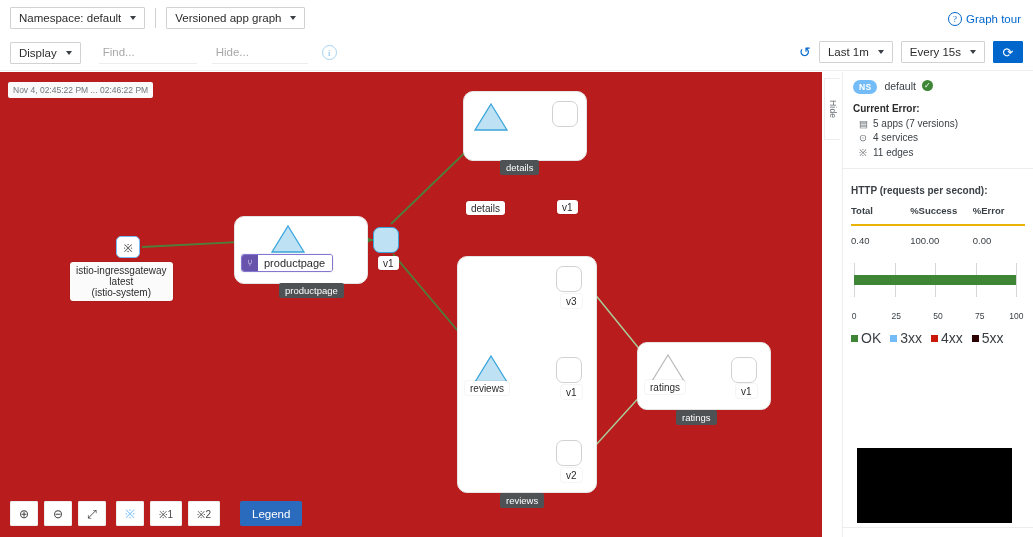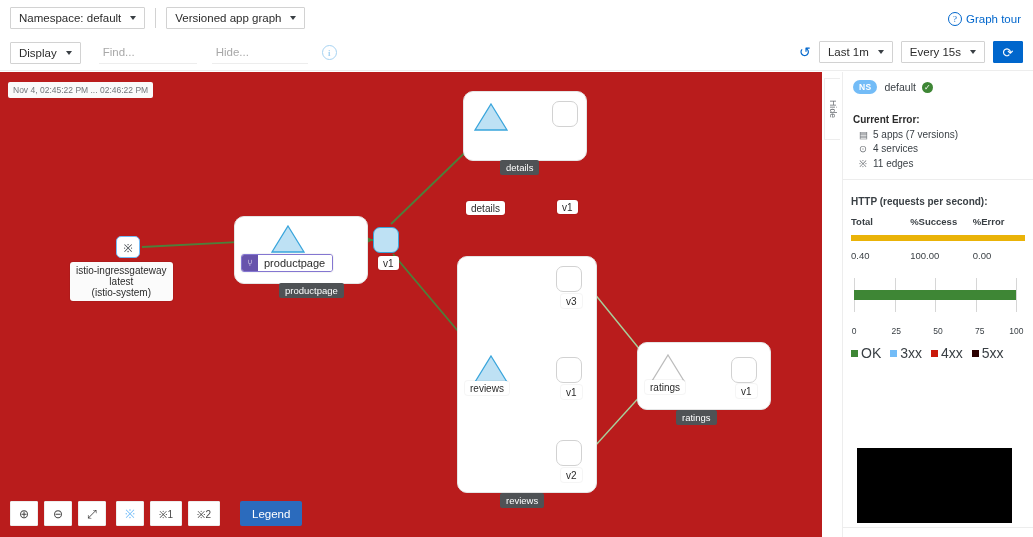--- a/index.html
+++ b/index.html
@@ -327,21 +327,21 @@
     top: 72px;
     width: 191px;
     height: 465px;
     background: #fff;
     border-left: 1px solid #ededed;
     box-sizing: border-box;
     overflow: hidden;
     font-size: 10px;
   }
   .sb-pad { padding: 8px 10px 0 10px; }
-  .ns-row { display: flex; align-items: center; margin-bottom: 20px; }
+  .ns-row { display: flex; margin-bottom: 9px; }
   .ns-badge {
     background: #73bcf7;
     color: #fff;
     border-radius: 9px;
     font-size: 8.5px;
     padding: 2px 6px;
     font-weight: bold;
     letter-spacing: .3px;
   }
   .ns-name { margin-left: 7px; font-size: 10.5px; color: #393f44; }
@@ -393,21 +393,21 @@
   .mtable { width: 100%; border-collapse: collapse; font-size: 9.5px; }
   .mtable th {
     text-align: left;
     font-weight: bold;
     color: #393f44;
     padding: 0 0 8px 0;
     font-size: 9.5px;
   }
   .mtable td {
     padding: 9px 0 8px 0;
-    border-top: 6px solid #eab308;
+    border-top: 2px solid #eab308;
     color: #393f44;
     font-size: 9.5px;
   }
 
   .chartbox { margin-top: 9px; }
   .barchart { position: relative; height: 46px; }
   .bc-grid { position: absolute; left: 3px; right: 9px; top: 0; height: 34px; }
   .bc-gridline {
     position: absolute; top: 0; bottom: 0;
     width: 1px; background: #d6d6d6;

